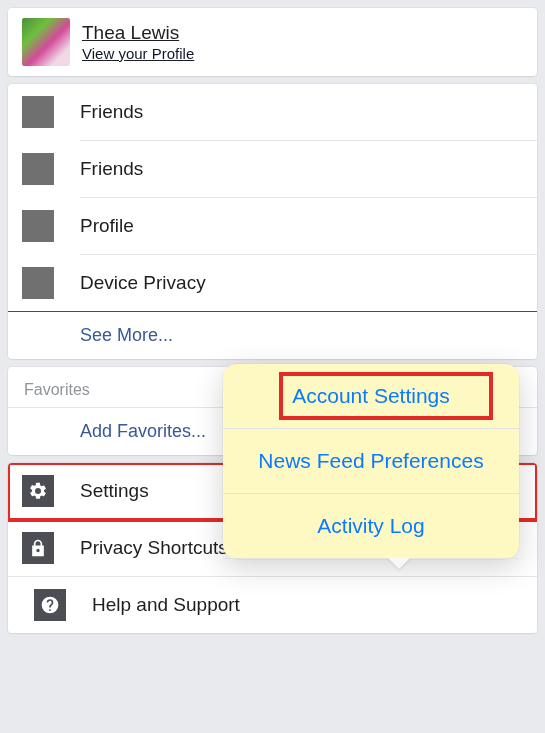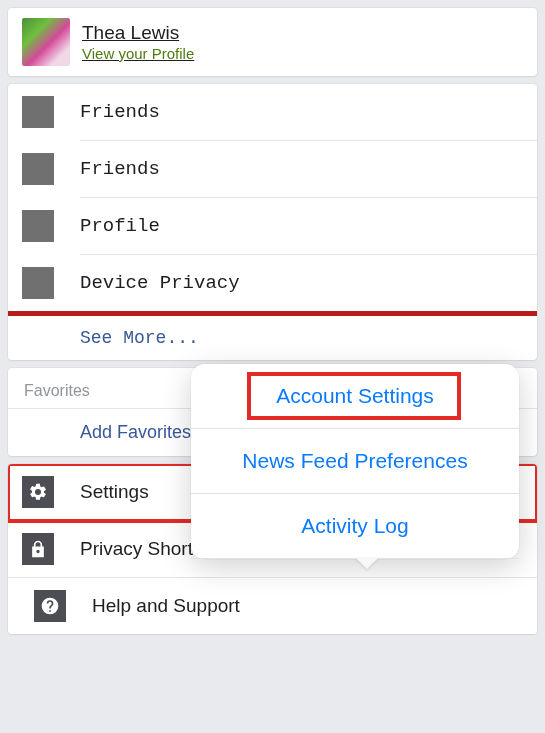--- a/index.html
+++ b/index.html
@@ -29,21 +29,21 @@
     }
     .avatar {
       width: 48px;
       height: 48px;
       border-radius: 2px;
       background: linear-gradient(135deg, #4a8f3c 0%, #6fbf3e 30%, #d44a9a 55%, #f0d8e6 80%);
       flex-shrink: 0;
     }
     .profile-text { padding-left: 12px; text-decoration: underline; }
     .profile-name { font-size: 19px; color: #1c1e21; }
-    .profile-sub  { font-size: 15px; color: #4d7c0f; margin-top: 1px; }
+    .profile-sub  { font-size: 15px; color: #0f172a; margin-top: 1px; }
 
     
     .list-row {
       display: flex;
       align-items: center;
       padding: 12px 14px;
       min-height: 56px;
     }
     .leading-slot {
       width: 58px;
@@ -56,21 +56,21 @@
       width: 32px; height: 32px;
       background: #707070;
     }
     .label { font-size: 19px; color: #1c1e21; }
 
     .indent-row {
       padding: 12px 14px 12px 72px;
       min-height: 48px;
       display: flex;
       align-items: center;
-      border-top: 5px solid #b91c1c;
+      border-top: 1px solid #b91c1c;
     }
     .blue-link { color: #385898; font-size: 18px; }
 
     .section-header {
       padding: 14px 16px 8px 16px;
       font-size: 16px;
       color: #90949c;
     }
 
     .settings-icon {
@@ -86,22 +86,22 @@
     .highlight-red {
       outline: 4px solid #e22b26;
       outline-offset: -2px;
     }
 
     
     .popover {
       position: absolute;
       right: 26px;
       top: 364px;
-      width: 328px;
-      background: #ffffff;
+      width: 296px;
+      background: #fef9c3;
       border-radius: 14px;
       box-shadow: 0 8px 30px rgba(0,0,0,0.18), 0 0 0 1px rgba(0,0,0,0.03);
       z-index: 50;
     }
     .popover-item {
       text-align: center;
       padding: 20px 10px;
       font-size: 21px;
       color: #0a7aff;
       border-bottom: 1px solid #e2e2e4;
@@ -145,21 +145,21 @@
 <div class="card">
   <div class="profile-row">
     <div class="avatar"></div>
     <div class="profile-text">
       <div class="profile-name">Thea Lewis</div>
       <div class="profile-sub">View your Profile</div>
     </div>
   </div>
 </div>
 
-<div class="card" style="padding-bottom:0;font-family:Liberation Mono, monospace;">
+<div class="card" style="padding-bottom:0;">
   <div class="list-row">
     <div class="leading-slot">
         <div class="placeholder-icon"></div>
       </div>
     <div class="label">Friends</div>
   </div>
   <div style="margin-left:72px;border-top:1px solid #e5e5e5"></div>
   <div class="list-row">
     <div class="leading-slot">
         <div class="placeholder-icon"></div>

